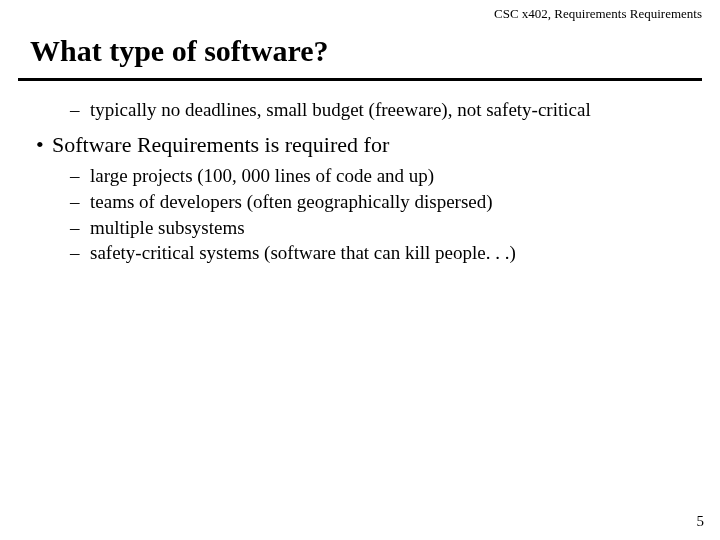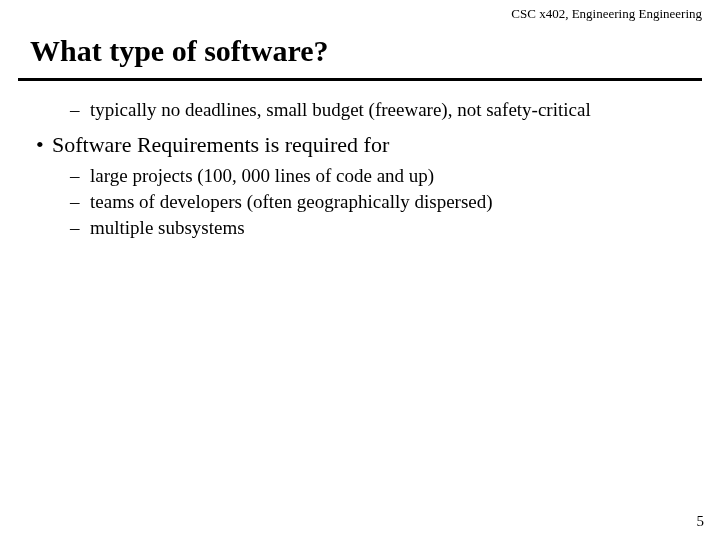--- a/index.html
+++ b/index.html
@@ -67,21 +67,21 @@
   .page-number {
     position: absolute;
     bottom: 10px;
     right: 16px;
     font-size: 15px;
   }
 </style>
 </head>
 <body>
 
-<div class="header-label">CSC x402, Engineering Engineering</div>
+<div class="header-label">CSC x402, Requirements Requirements</div>
 
 <div class="title">What type of software?</div>
 
 <div class="divider"></div>
 
 <div class="content">
 
   <div class="block">
     <div class="lvl2">
       <span class="dash">–</span><span>typically no deadlines, small budget (freeware), not safety-critical</span>
@@ -94,17 +94,20 @@
     </div>
     <div class="lvl2">
       <span class="dash">–</span><span>large projects (100, 000 lines of code and up)</span>
     </div>
     <div class="lvl2">
       <span class="dash">–</span><span>teams of developers (often geographically dispersed)</span>
     </div>
     <div class="lvl2">
       <span class="dash">–</span><span>multiple subsystems</span>
     </div>
+    <div class="lvl2">
+      <span class="dash">–</span><span>safety-critical systems (software that can kill people. . .)</span>
+    </div>
   </div>
 
 </div>
 
 <div class="page-number">5</div>
 
 </body></html>

